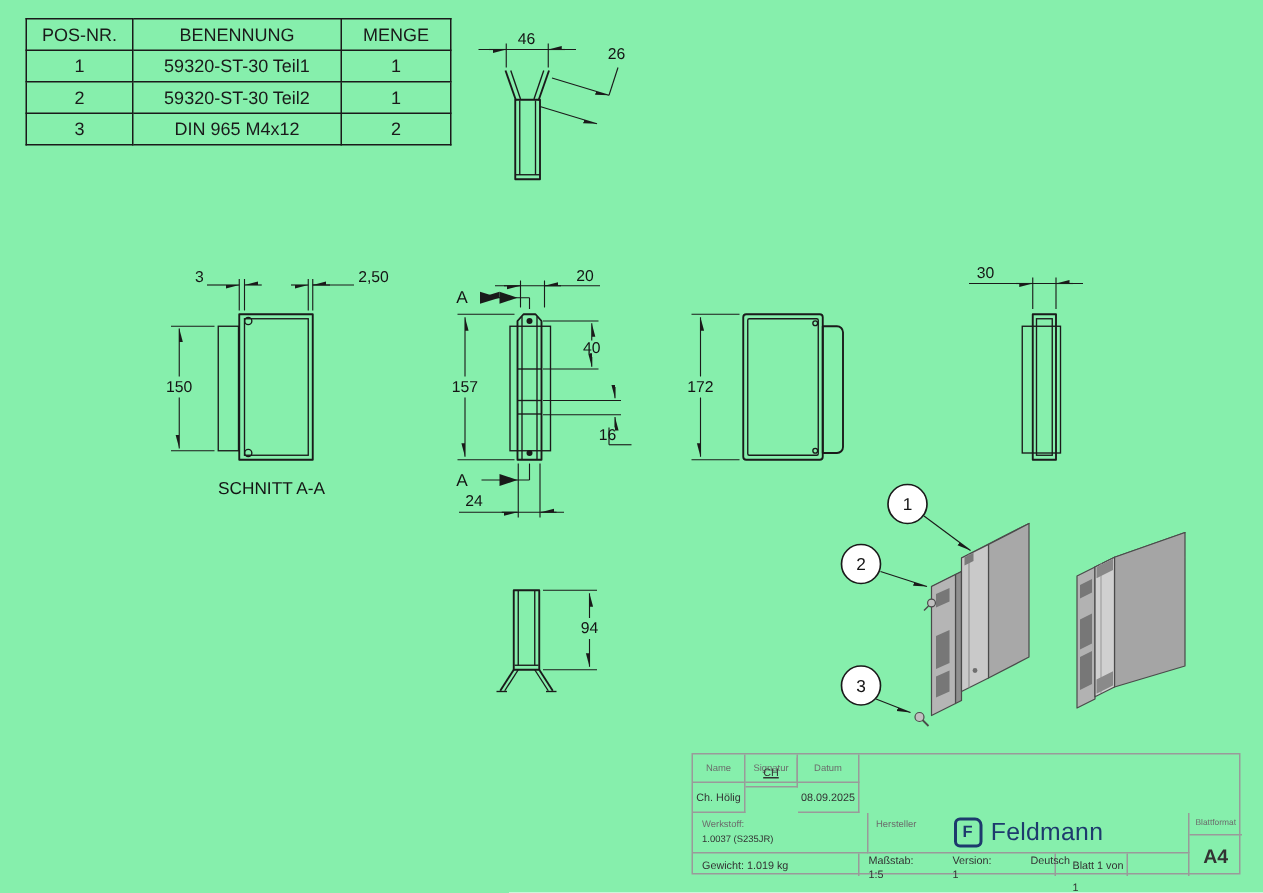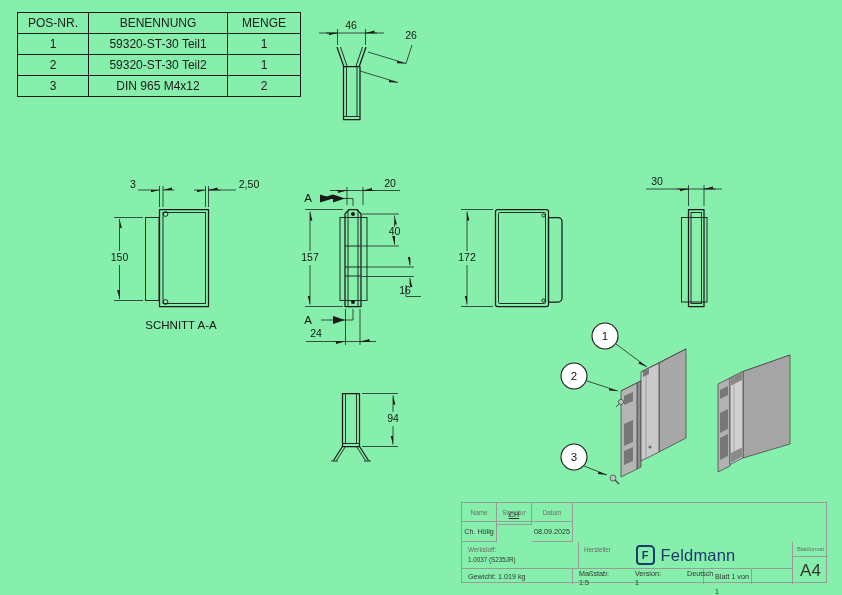--- a/index.html
+++ b/index.html
@@ -299,21 +299,21 @@
     </div>
     <div class="cell" style="left:117px;top:39px;width:214px;height:27px;border-right-width:1px;border-bottom-width:1px;">
       <div class="lab" style="position:absolute;left:5px;top:4px;">Hersteller</div>
       <div class="brand">
         <span class="brand-box">F</span>
         <span class="brand-name">Feldmann</span>
       </div>
     </div>
     <div class="cell" style="left:331px;top:39px;width:35px;height:42px;">
       <div class="lab cent" style="height:14px;border-bottom:1px solid #9a9a9a;font-size:5.6px;">Blattformat</div>
-      <div class="cent" style="height:27px;font-size:17px;color:#333;">A4</div>
+      <div class="cent" style="height:27px;font-size:13px;color:#333;font-weight:bold;">A4</div>
     </div>
 
     <div class="cell val" style="left:0;top:66px;width:111px;height:15px;border-right-width:1px;line-height:15px;padding-left:6px;">Gewicht: 1.019 kg</div>
     <div class="cell val" style="left:111px;top:66px;width:131px;height:15px;border-right-width:1px;display:flex;align-items:flex-start;gap:26px;padding-left:6px;">
       <span>Maßstab: 1:5</span>
       <span>Version: 1</span>
       <span>Deutsch</span>
     </div>
     <div class="cell val" style="left:248px;top:66px;width:42px;height:15px;border-right-width:1px;line-height:15px;padding-left:5px;">Blatt 1 von 1</div>
     <div class="cell" style="left:284px;top:66px;width:47px;height:15px;border-right-width:1px;"></div>

